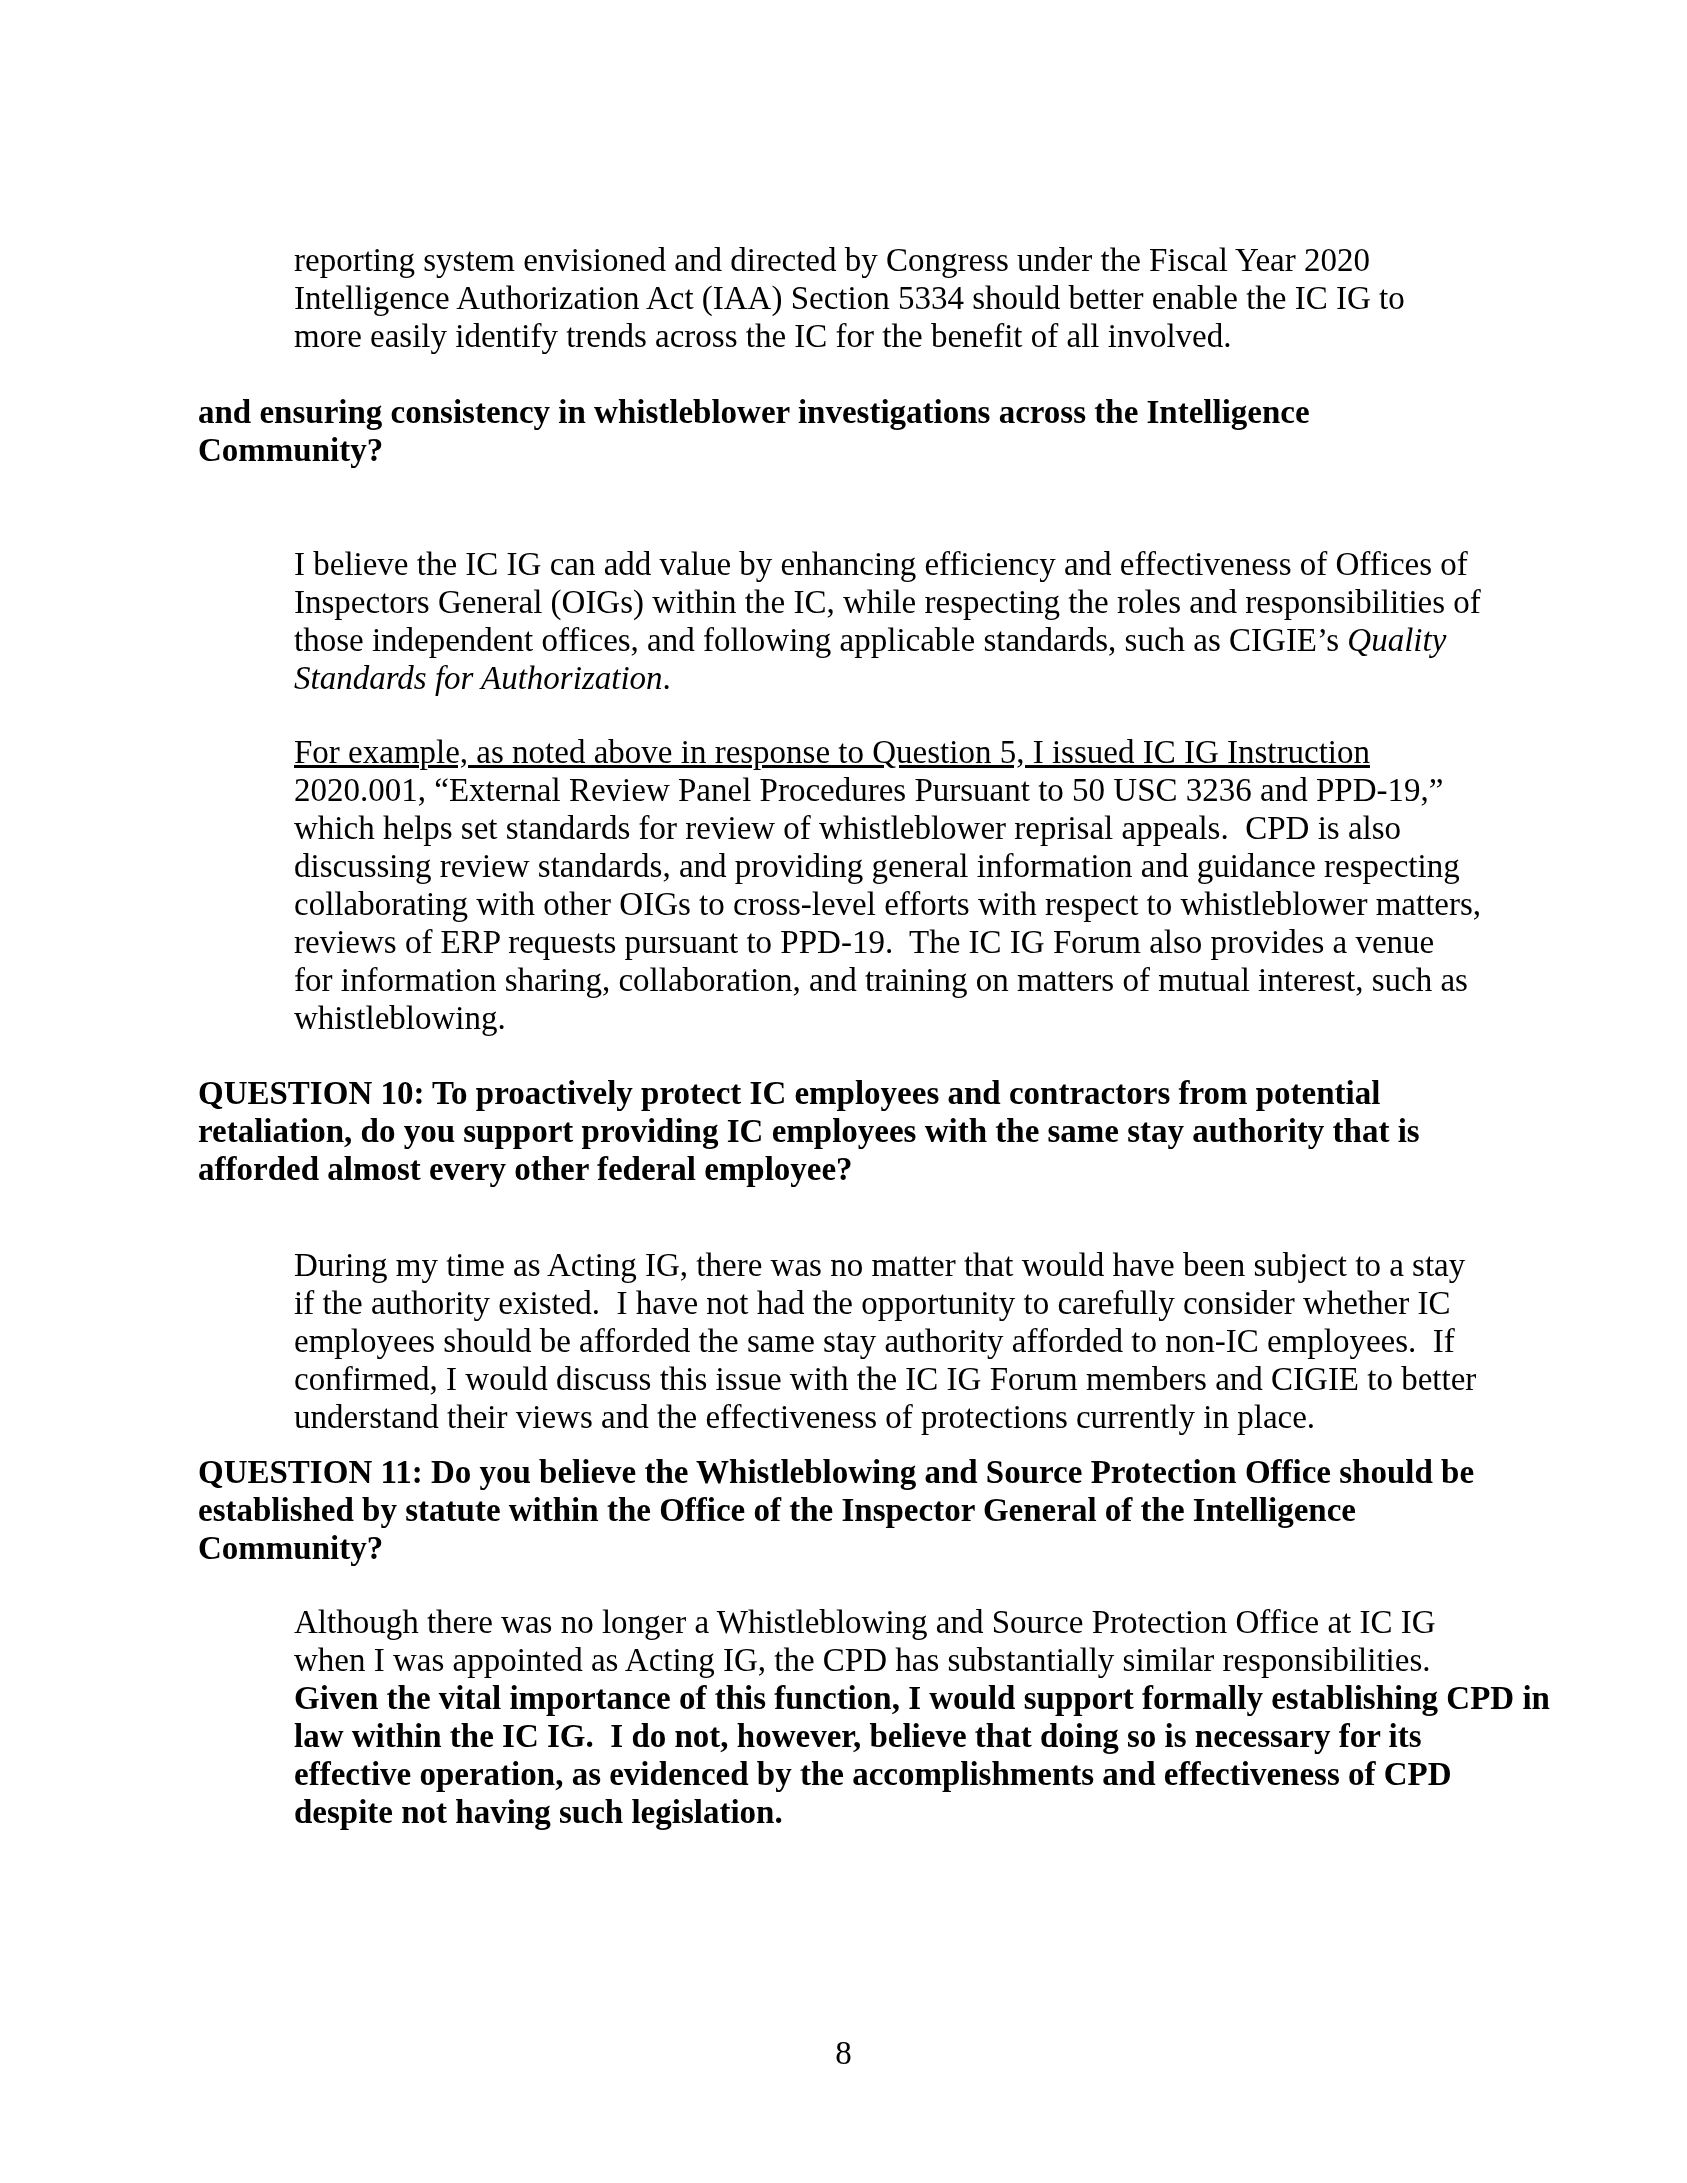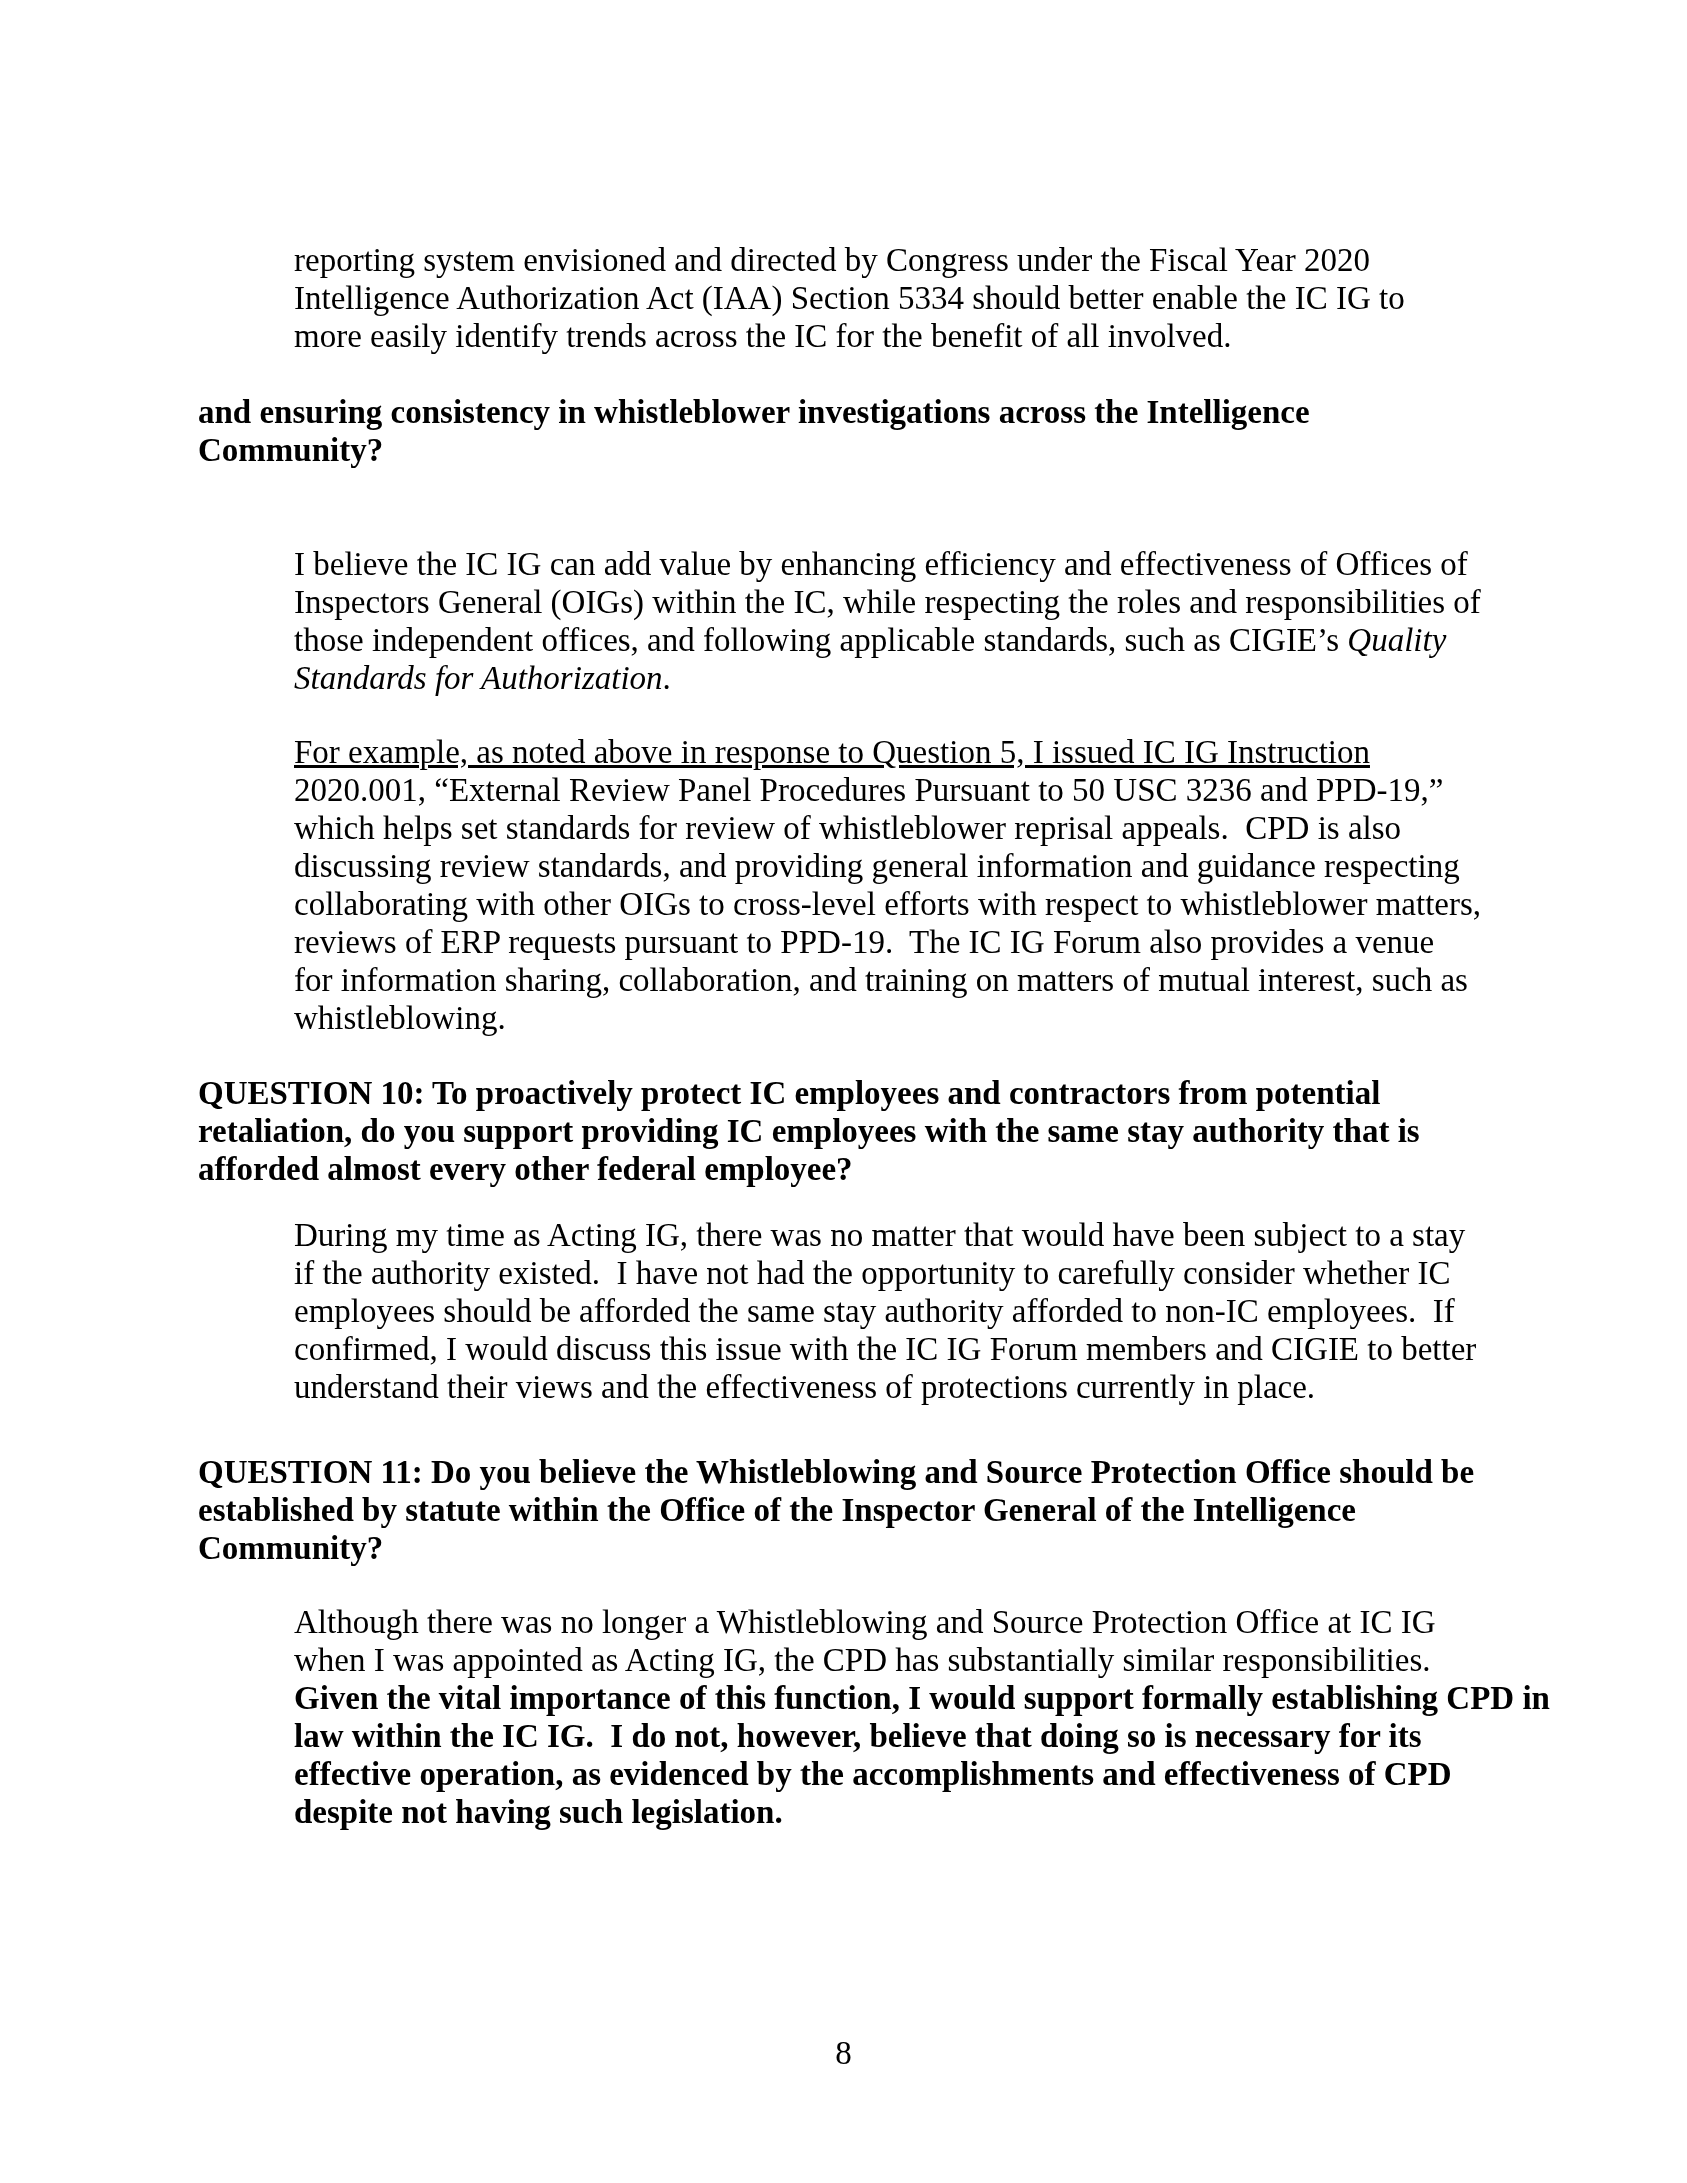--- a/index.html
+++ b/index.html
@@ -46,21 +46,21 @@
     <span class="line" style="white-space:pre;">for information sharing, collaboration, and training on matters of mutual interest, such as</span>
     <span class="line" style="white-space:pre;">whistleblowing.</span>
   </p>
 
   <p class="para q" style="top:1030px;">
     <span class="line">QUESTION 10: To proactively protect IC employees and contractors from potential</span>
     <span class="line">retaliation, do you support providing IC employees with the same stay authority that is</span>
     <span class="line">afforded almost every other federal employee?</span>
   </p>
 
-  <p class="para body" style="top:1172px;">
+  <p class="para body" style="top:1202px;">
     <span class="line" style="white-space:pre;">During my time as Acting IG, there was no matter that would have been subject to a stay</span>
     <span class="line" style="white-space:pre;">if the authority existed.  I have not had the opportunity to carefully consider whether IC</span>
     <span class="line" style="white-space:pre;">employees should be afforded the same stay authority afforded to non-IC employees.  If</span>
     <span class="line" style="white-space:pre;">confirmed, I would discuss this issue with the IC IG Forum members and CIGIE to better</span>
     <span class="line" style="white-space:pre;">understand their views and the effectiveness of protections currently in place.</span>
   </p>
 
   <p class="para q" style="top:1409px;">
     <span class="line">QUESTION 11: Do you believe the Whistleblowing and Source Protection Office should be</span>
     <span class="line">established by statute within the Office of the Inspector General of the Intelligence</span>

